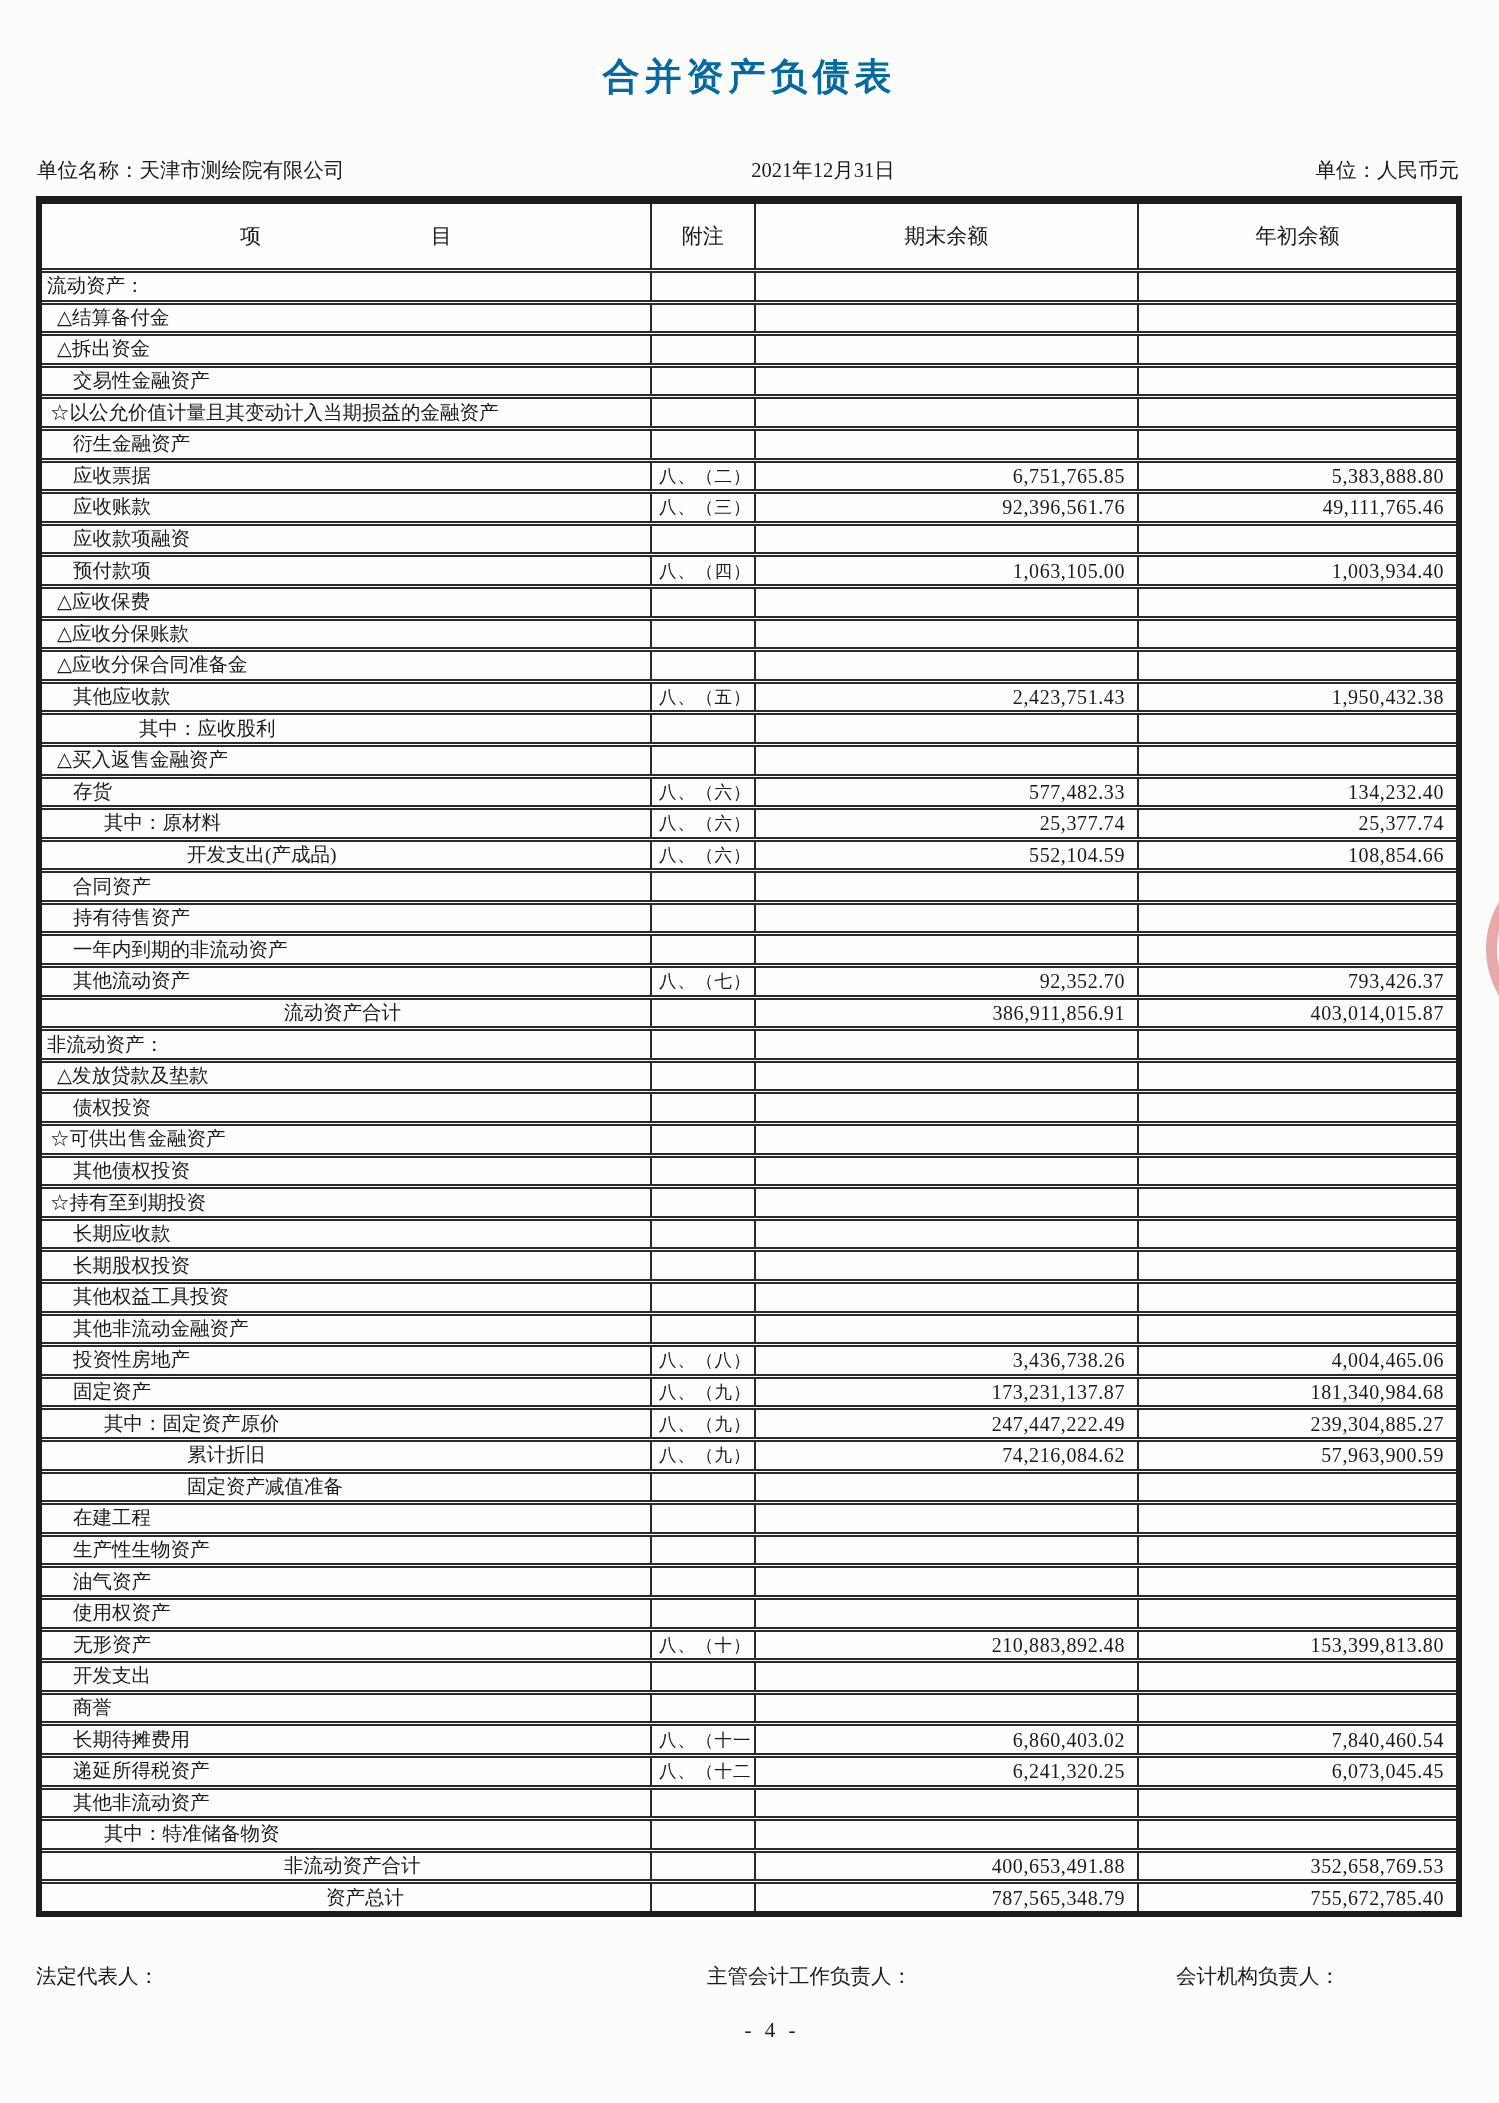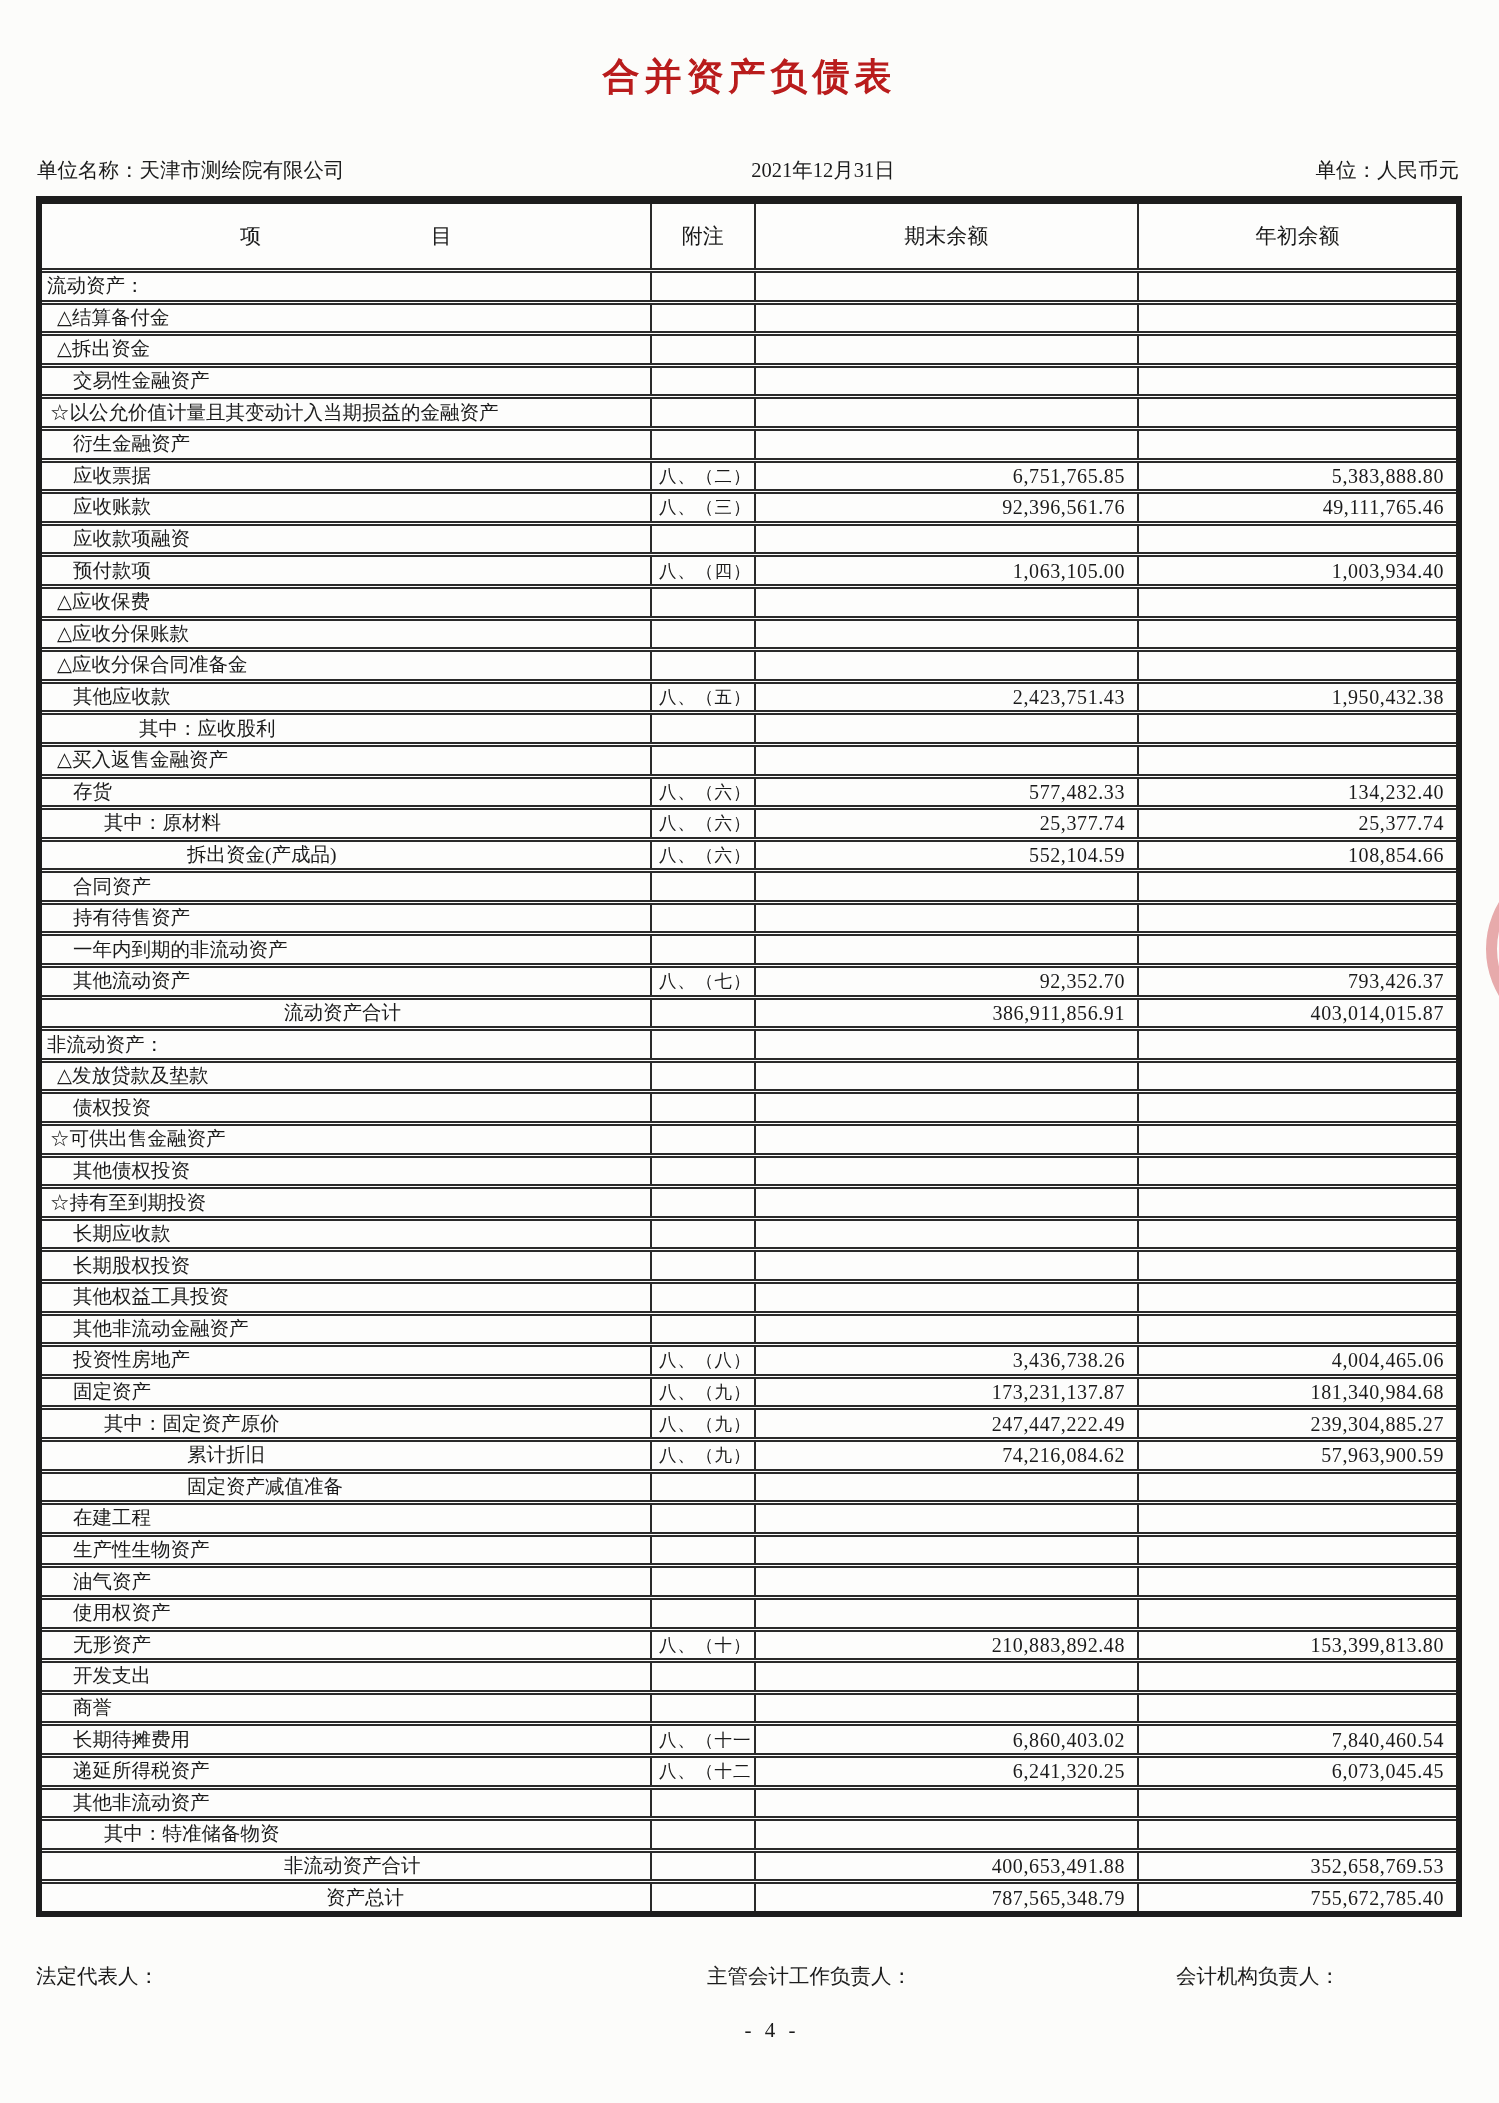--- a/index.html
+++ b/index.html
@@ -13,21 +13,21 @@
     font-family: "Liberation Serif", "DejaVu Serif", serif;
     color: #1b1b1b;
   }
   .page-title {
     position: absolute;
     top: 52px; left: 0; width: 100%;
     text-align: center;
     font-size: 37px;
     font-weight: bold;
     letter-spacing: 5px;
-    color: #b91c1c;
+    color: #0369a1;
   }
   .meta-row {
     position: absolute;
     top: 156px; left: 37px; right: 40px;
     display: flex;
     justify-content: space-between;
     align-items: baseline;
     font-size: 20.5px;
   }
   .meta-row .m-left  { width: 320px; }
@@ -256,21 +256,21 @@
     <td class="c-num">577,482.33</td>
     <td class="c-num">134,232.40</td>
   </tr>
       <tr class="ind-qz">
     <td class="c-item"><span>其中：原材料</span></td>
     <td class="c-note">八、（六）</td>
     <td class="c-num">25,377.74</td>
     <td class="c-num">25,377.74</td>
   </tr>
       <tr class="ind-sub2">
-    <td class="c-item"><span>拆出资金(产成品)</span></td>
+    <td class="c-item"><span>开发支出(产成品)</span></td>
     <td class="c-note">八、（六）</td>
     <td class="c-num">552,104.59</td>
     <td class="c-num">108,854.66</td>
   </tr>
       <tr class="ind-item">
     <td class="c-item"><span>合同资产</span></td>
     <td class="c-note"></td>
     <td class="c-num"></td>
     <td class="c-num"></td>
   </tr>

